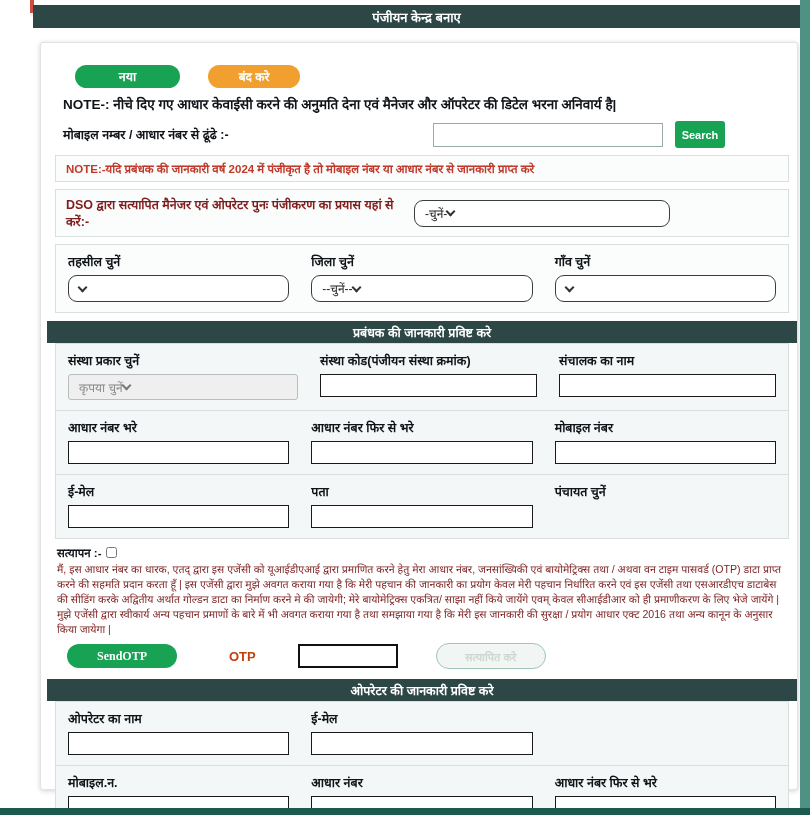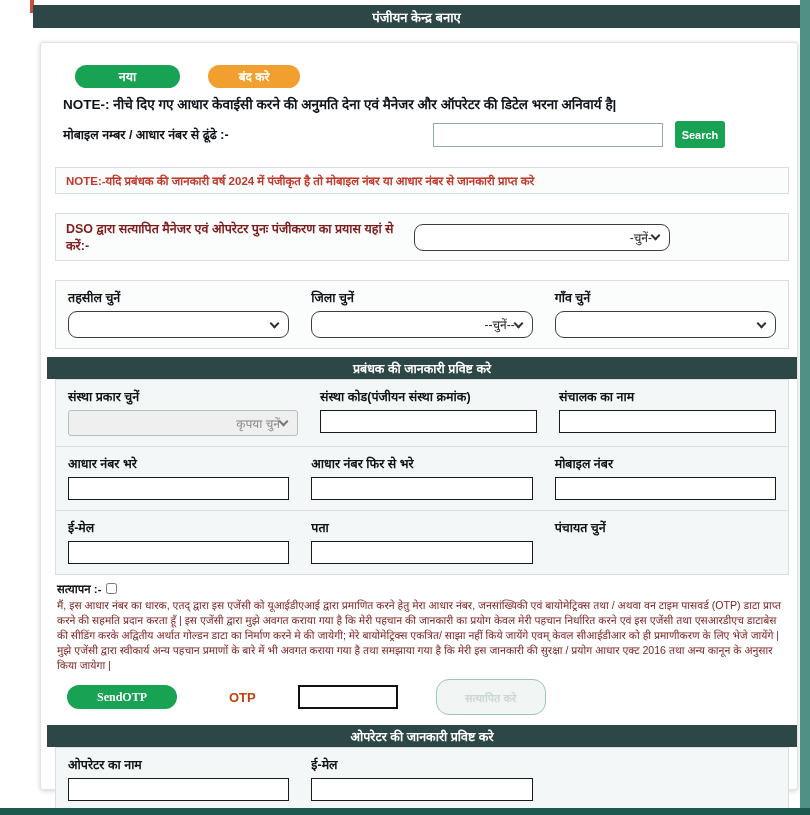--- a/index.html
+++ b/index.html
@@ -23,27 +23,27 @@
   .btn-new { width:105px; height:23px; font-size:12.5px; }
   .btn-close { width:92px; height:23px; font-size:12px; }
 
   .note1 { margin:7px 0 0 10px; font-size:13.5px; font-weight:bold; color:#101418; }
 
   .search-row { display:flex; align-items:center; margin:8px 10px 0 10px; }
   .search-row label { font-size:12.5px; font-weight:bold; color:#101418; }
   .search-input { width:230px; height:24px; border:1px solid #9aa; margin-left:auto; }
   .btn-search { width:50px; height:27px; background:#17a254; border-radius:3px; font-size:11px; margin-left:12px; margin-right:56px; }
 
-  .boxrow { border:1px solid #d9dede; background:#fbfcfc; margin:19px 2px 0 2px; }
+  .boxrow { border:1px solid #d9dede; background:#fbfcfc; margin:7px 2px 0 2px; }
   .note2 { padding:5px 10px; color:#c0392b; font-weight:bold; font-size:11.5px; }
 
   .dso-row { display:flex; align-items:center; padding:6px 10px; }
   .dso-row .lbl { font-size:12.5px; font-weight:bold; color:#7f1d1d; }
 
-  .sel { display:flex; align-items:center; justify-content:flex-end; border:1.5px solid #3c3c3c;
+  .sel { display:flex; align-items:center; justify-content:flex-start; border:1.5px solid #3c3c3c;
          border-radius:9px; height:27px; padding:0 10px; background:#fff; font-size:12px; color:#222; cursor:pointer; }
   .chev { width:7px; height:7px; border-right:2px solid #333; border-bottom:2px solid #333; transform:rotate(45deg); margin-top:-3px; }
   .dso-sel { width:260px; margin-left:auto; margin-right:108px; }
 
   .grid3 { display:grid; grid-template-columns:1fr 1fr 1fr; column-gap:22px; padding:5px 12px 10px 12px; }
   .fld .lbl { font-size:12.5px; font-weight:bold; color:#101418; display:block; margin:3px 0 5px 0; }
   .fld input[type=text] { width:100%; height:23px; border:1.5px solid #1a1a1a; background:#fff; }
 
   .secbar { height:22px; background:#2d4646; color:#fff; font-weight:bold; font-size:12.5px;
             display:flex; align-items:center; justify-content:center; margin:8px -6px 0 -6px; }
@@ -54,21 +54,21 @@
   .sel-disabled .chev { border-color:#777; }
 
   .verify-line { font-size:11.5px; font-weight:bold; color:#101418; margin:6px 0 2px 4px; display:flex; align-items:center; gap:4px; }
   .verify-line input { width:11px; height:11px; }
   .consent { font-size:10.6px; color:#7c1f1f; line-height:1.42; margin:0 2px 4px 4px; }
 
   .otp-row { display:flex; align-items:center; margin:6px 0 10px 14px; }
   .btn-sendotp { width:110px; height:24px; font-size:12px;font-family:Liberation Serif, serif; }
   .otp-lbl { font-size:13px; font-weight:bold; color:#c2410c; margin-left:52px; }
   .otp-input { width:100px; height:24px; border:2px solid #111; margin-left:42px; }
-  .btn-verify-disabled { width:110px; height:36px; border:1px solid #9fc5b5; border-radius:13px; background:#f1f5f3;
+  .btn-verify-disabled { width:110px; height:26px; border:1px solid #9fc5b5; border-radius:13px; background:#f1f5f3;
                          color:#cdd8d2; font-weight:bold; font-size:11px; margin-left:38px; display:flex; align-items:center; justify-content:center; }
 </style>
 </head>
 <body>
 
 <div class="screen">
   <div class="red-tick"></div>
   <div class="titlebar">पंजीयन केन्द्र बनाए</div>
 
   <div class="card">

